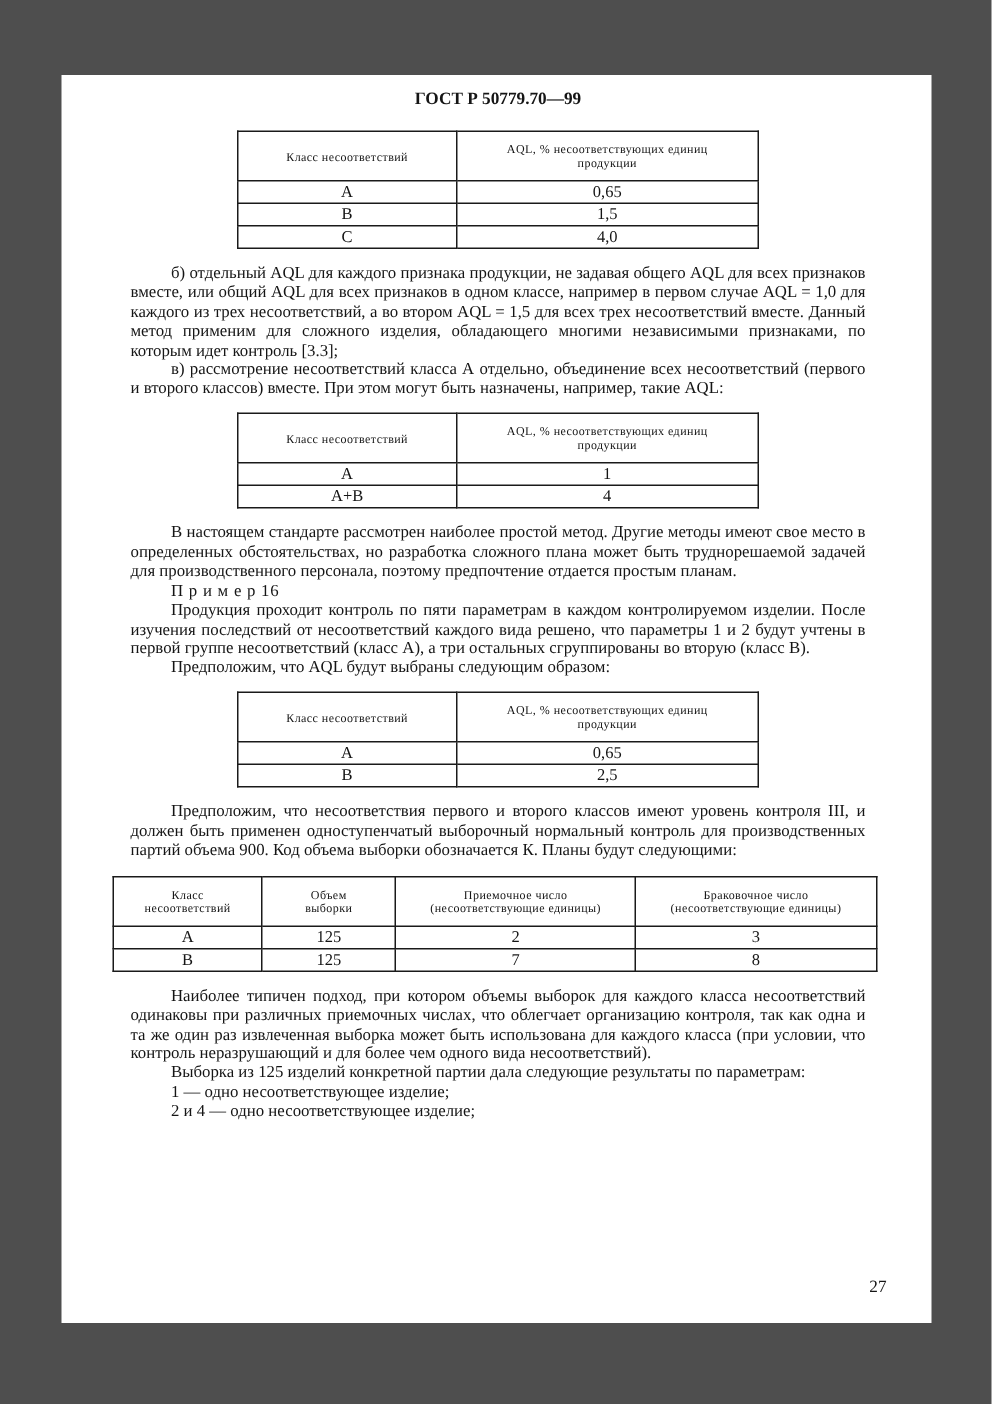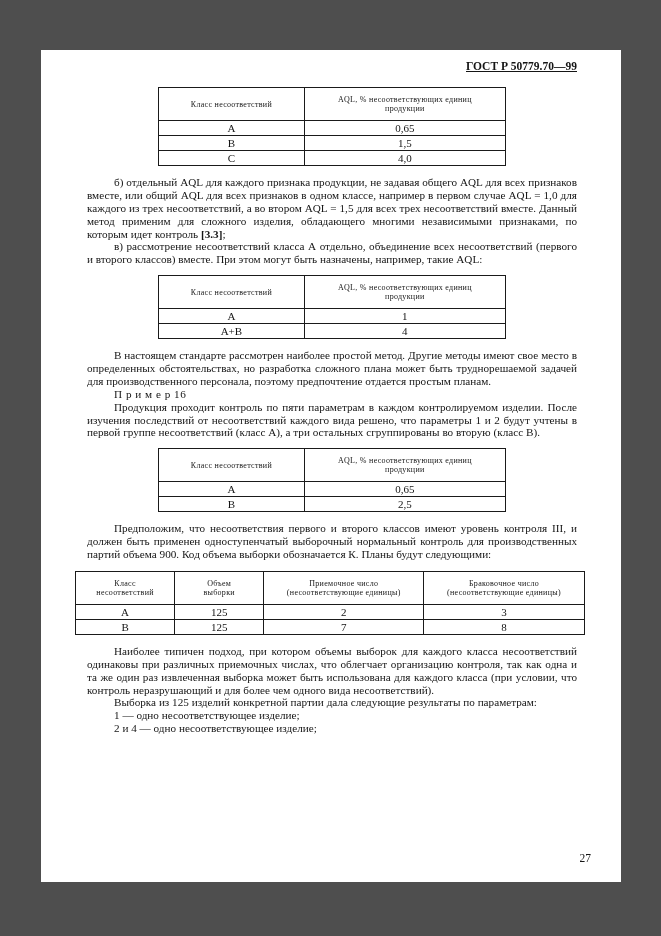--- a/index.html
+++ b/index.html
@@ -13,34 +13,33 @@
   .page {
     position: absolute;
     left: 41px; top: 50px;
     width: 580px; height: 832px;
     background: #ffffff;
     color: #151515;
     padding: 10px 44px 0 46px;
     overflow: hidden;
   }
   .doc-header {
-    text-align: right;
+    text-align: center;
     font-weight: bold;
     font-size: 11.5px;
     margin-bottom: 15px;
-    text-decoration: underline;
   }
   p {
     margin: 0;
     font-size: 11.2px;
     line-height: 1.15;
     text-align: justify;
   }
   p.indent { text-indent: 27px; }
-  b { font-weight: bold; }
+  b { font-weight: normal; }
   table {
     border-collapse: collapse;
     table-layout: fixed;
   }
   .aql-table {
     width: 71%;
     margin: 9px auto 10px auto;
   }
   .plan-table {
     width: 104%;
@@ -126,20 +125,21 @@
       <tr>
         <td>А+В</td>
         <td>4</td>
       </tr>
     </tbody>
   </table>
 
   <p class="indent">В настоящем стандарте рассмотрен наиболее простой метод. Другие методы имеют свое место в определенных обстоятельствах, но разработка сложного плана может быть труднорешаемой задачей для производственного персонала, поэтому предпочтение отдается простым планам.</p>
   <p class="example-label">П р и м е р   16</p>
   <p class="indent">Продукция проходит контроль по пяти параметрам в каждом контролируемом изделии. После изучения последствий от несоответствий каждого вида решено, что параметры 1 и 2 будут учтены в первой группе несоответствий (класс А), а три остальных сгруппированы во вторую (класс В).</p>
+  <p class="indent">Предположим, что AQL будут выбраны следующим образом:</p>
 
   <table class="aql-table">
     <colgroup>
         <col style="width:42%">
         <col style="width:58%">
       </colgroup>
     <thead>
       <tr>
         <th>Класс несоответствий</th>
         <th>AQL, % несоответствующих единиц продукции</th>

